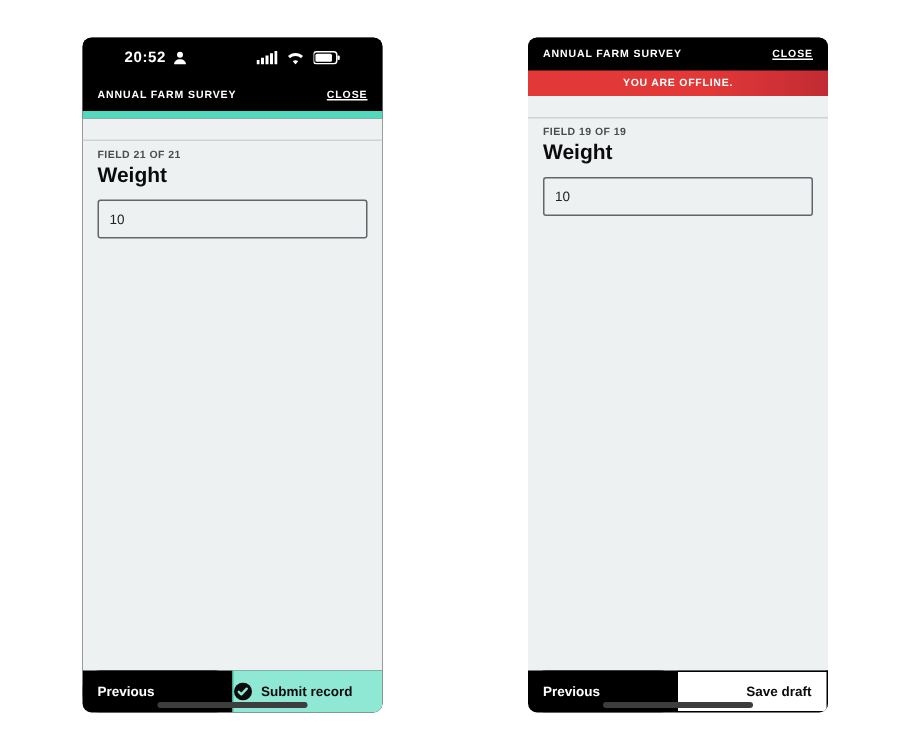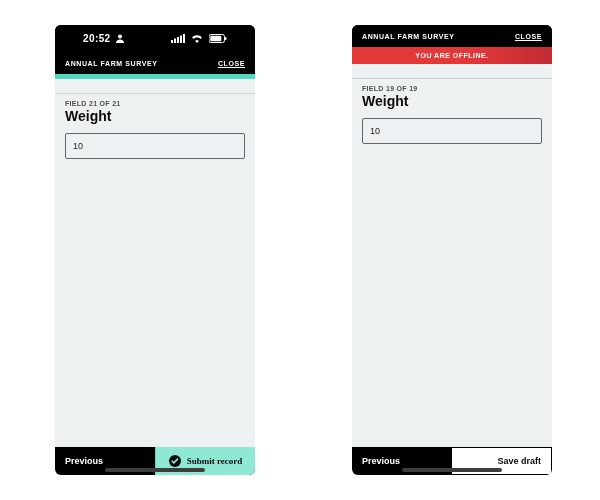--- a/index.html
+++ b/index.html
@@ -113,21 +113,21 @@
   .btn{
     flex:1 1 50%;
     display:flex;align-items:center;
     font-size:9px;font-weight:800;
     gap:6px;
   }
   .btn.prev{
     background:#000;color:#fff;padding-left:10px;justify-content:flex-start;border-radius:12px;
   }
   .btn.submit{
-    background:var(--teal-light);color:#0b0b0c;justify-content:center;border-left:1px solid var(--teal);font-family:Liberation Serif, serif;
+    background:var(--teal-light);color:#0b0b0c;border-left:1px solid var(--teal);
   }
   .btn.draft{
     background:#fff;color:#0b0b0c;justify-content:center;border:1px solid #000;border-left:none;
   }
   .btn.draft span{margin-left:auto;margin-right:10px;}
   .btn.submit svg{flex:0 0 auto;}
 
   
   svg{display:block;}
 </style>

